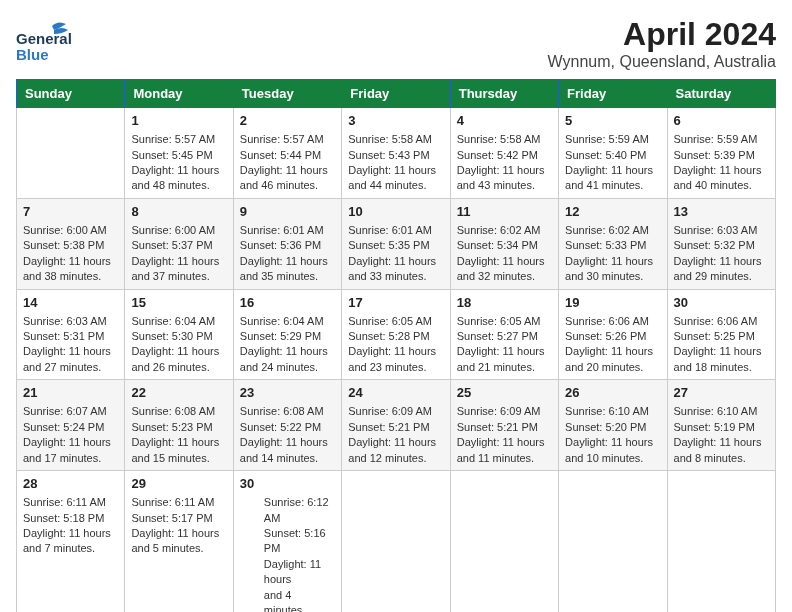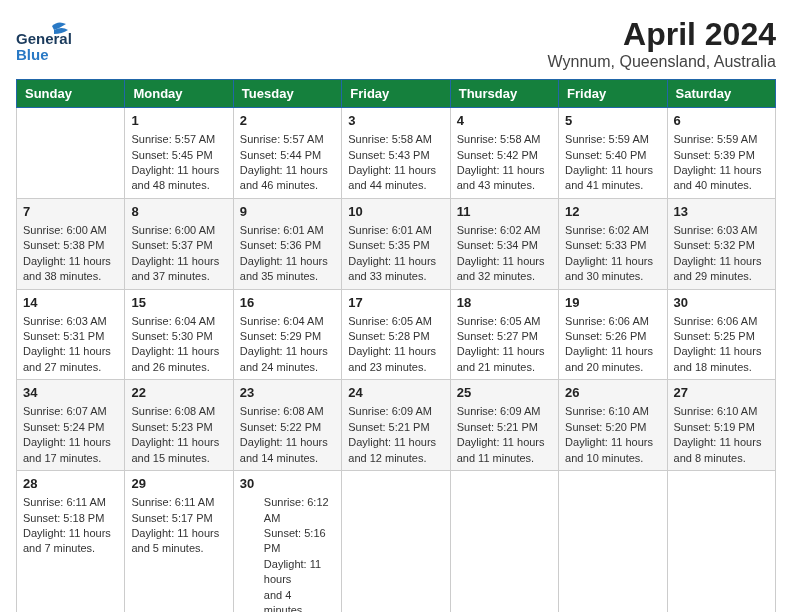--- a/index.html
+++ b/index.html
@@ -253,21 +253,21 @@
         <td>
           <span class="day-num">30</span>
           <div class="day-info" style="white-space: pre-line;">Sunrise: 6:06 AM
 Sunset: 5:25 PM
 Daylight: 11 hours
 and 18 minutes.</div>
         </td>
       </tr>
       <tr>
         <td>
-          <span class="day-num">34</span>
+          <span class="day-num">21</span>
           <div class="day-info" style="white-space: pre-line;">Sunrise: 6:07 AM
 Sunset: 5:24 PM
 Daylight: 11 hours
 and 17 minutes.</div>
         </td>
         <td>
           <span class="day-num">22</span>
           <div class="day-info" style="white-space: pre-line;">Sunrise: 6:08 AM
 Sunset: 5:23 PM
 Daylight: 11 hours

